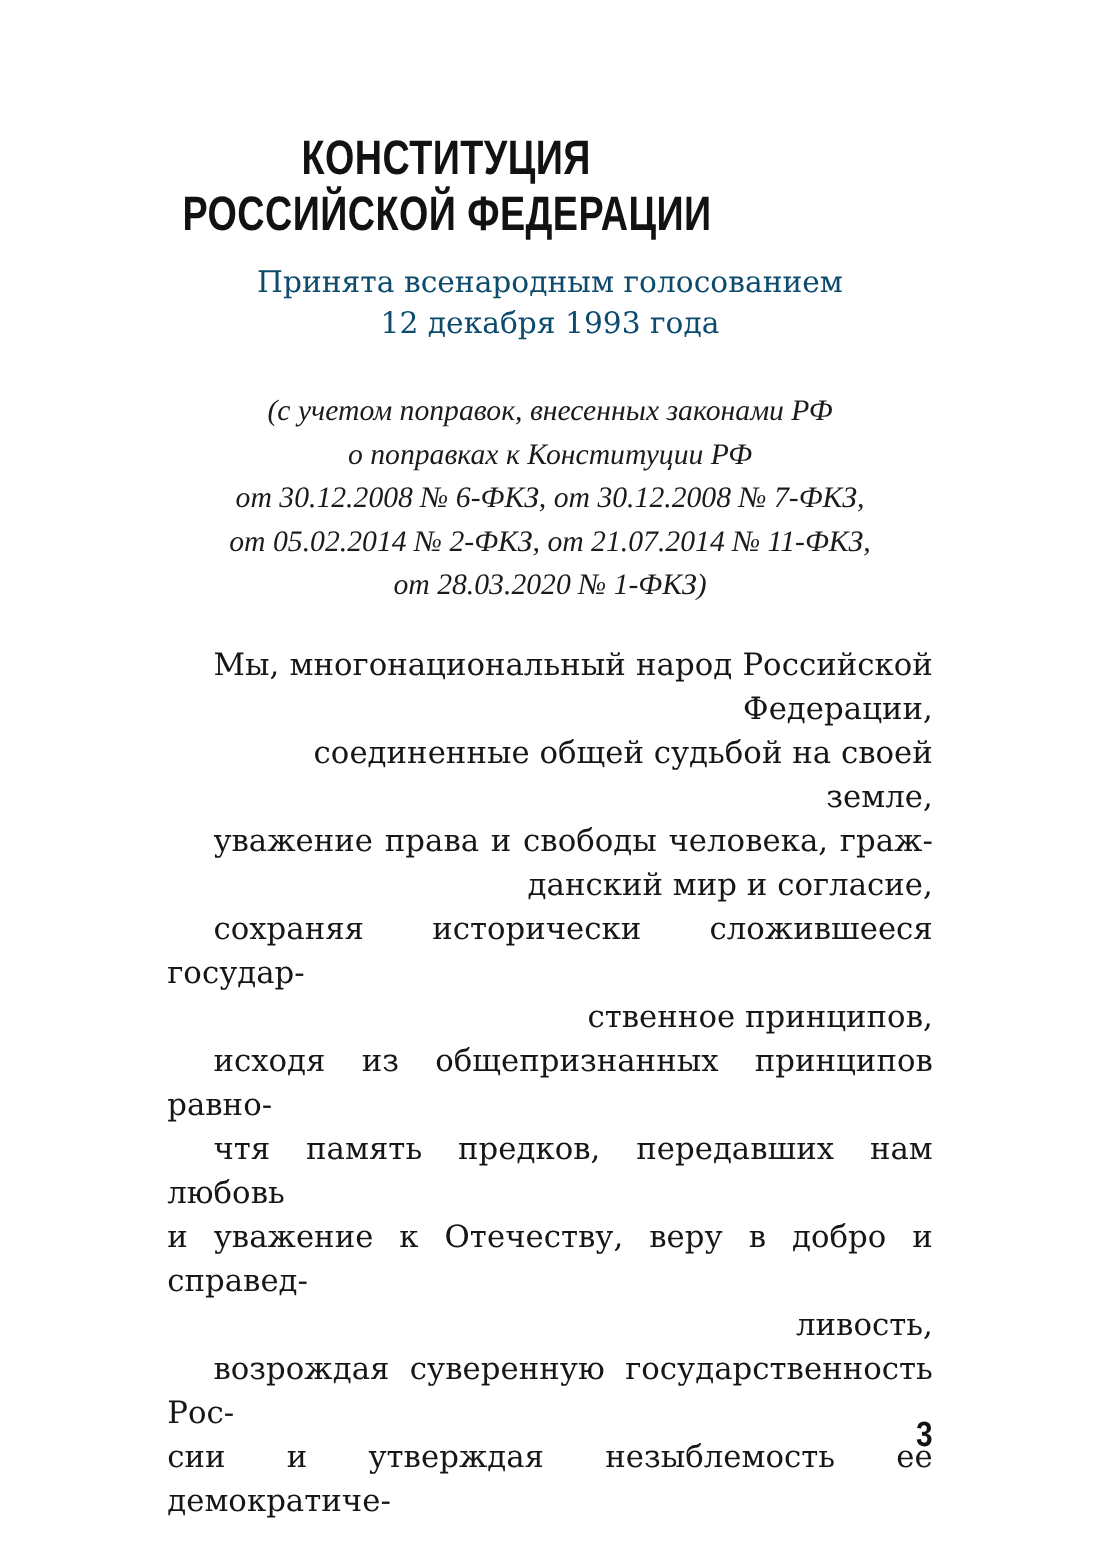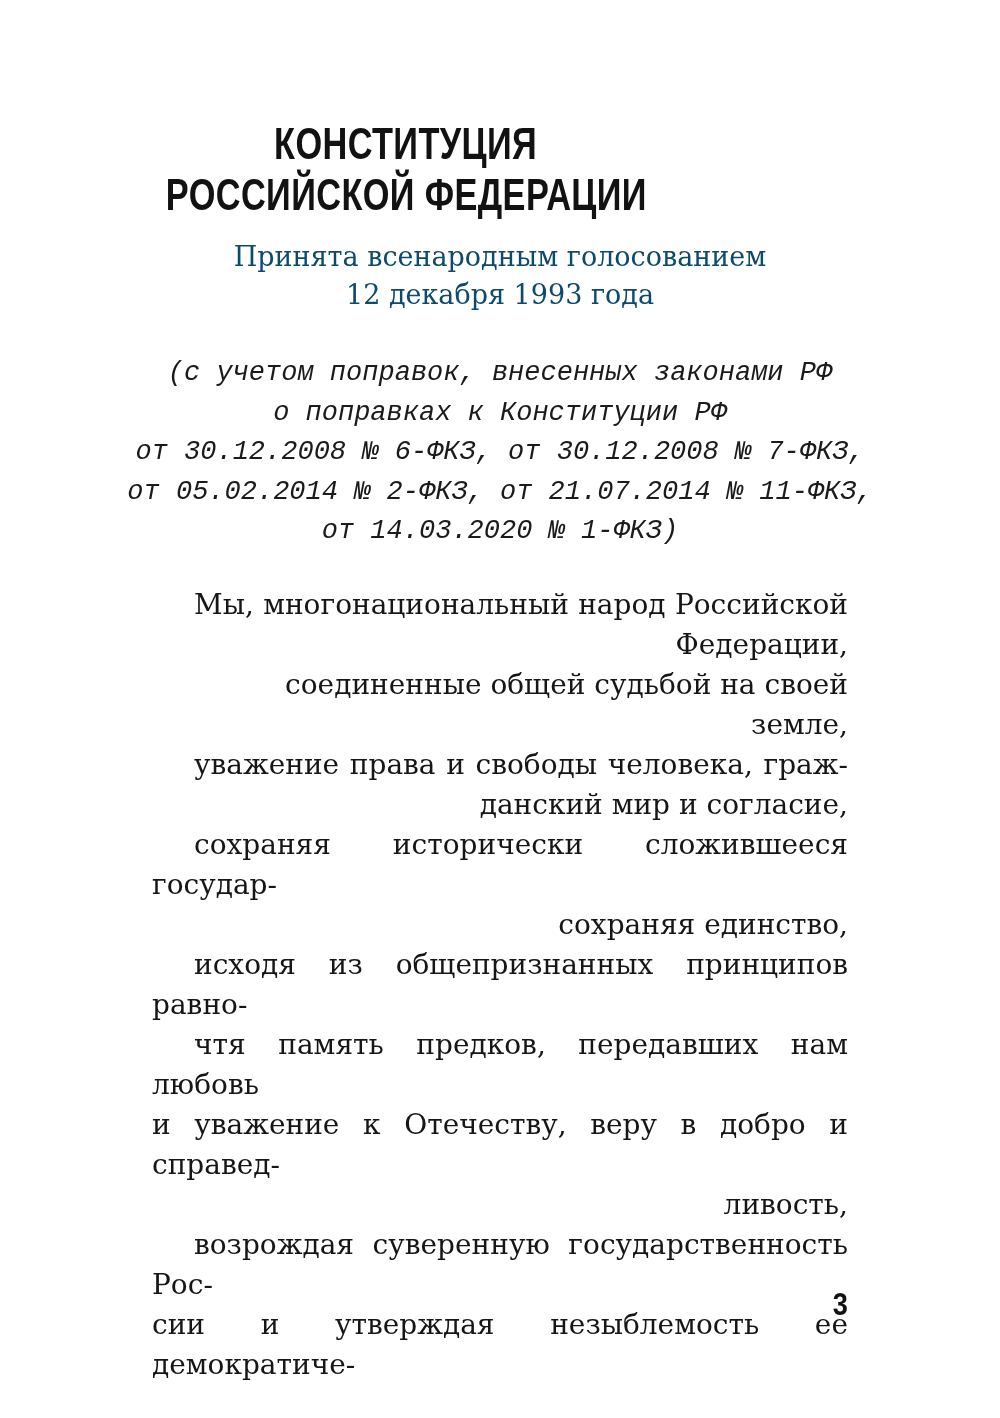--- a/index.html
+++ b/index.html
@@ -44,21 +44,21 @@
     font-size: 27px;
     line-height: 38px;
     color: #0c4a6e;
   }
   .amendments-block {
     position: absolute;
     top: 354px;
     left: 0;
     width: 1000px;
     text-align: center;
-    font-family: Liberation Mono, monospace;
+    font-family: Liberation Serif, serif;
     font-style: italic;
     font-size: 27px;
     line-height: 39.5px;
     color: #1b1b1b;
   }
   .preamble {
     position: absolute;
     top: 585px;
     left: 152px;
     width: 696px;
@@ -103,31 +103,31 @@
   <div class="adoption-block">
     <div>Принята всенародным голосованием</div>
     <div>12 декабря 1993 года</div>
   </div>
 
   <div class="amendments-block">
     <div>(с учетом поправок, внесенных законами РФ</div>
     <div>о поправках к Конституции РФ</div>
     <div>от 30.12.2008 № 6-ФКЗ, от 30.12.2008 № 7-ФКЗ,</div>
     <div>от 05.02.2014 № 2-ФКЗ, от 21.07.2014 № 11-ФКЗ,</div>
-    <div>от 14.03.2020 № 1-ФКЗ)</div>
+    <div>от 28.03.2020 № 1-ФКЗ)</div>
   </div>
 
   <div class="preamble">
     <div class="pre-line indent jfull">Мы, многонациональный народ Российской</div>
     <div class="pre-line">Федерации,</div>
     <div class="pre-line indent">соединенные общей судьбой на своей земле,</div>
     <div class="pre-line indent jfull">уважение права и свободы человека, граж-</div>
     <div class="pre-line">данский мир и согласие,</div>
     <div class="pre-line indent jfull">сохраняя исторически сложившееся государ-</div>
-    <div class="pre-line">сохраняя единство,</div>
+    <div class="pre-line">ственное принципов,</div>
     <div class="pre-line indent jfull">исходя из общепризнанных принципов равно-</div>
     <div class="pre-line indent jfull">чтя память предков, передавших нам любовь</div>
     <div class="pre-line jfull">и уважение к Отечеству, веру в добро и справед-</div>
     <div class="pre-line">ливость,</div>
     <div class="pre-line indent jfull">возрождая суверенную государственность Рос-</div>
     <div class="pre-line jfull">сии и утверждая незыблемость ее демократиче-</div>
 
   </div>
 
   <div class="page-number">

